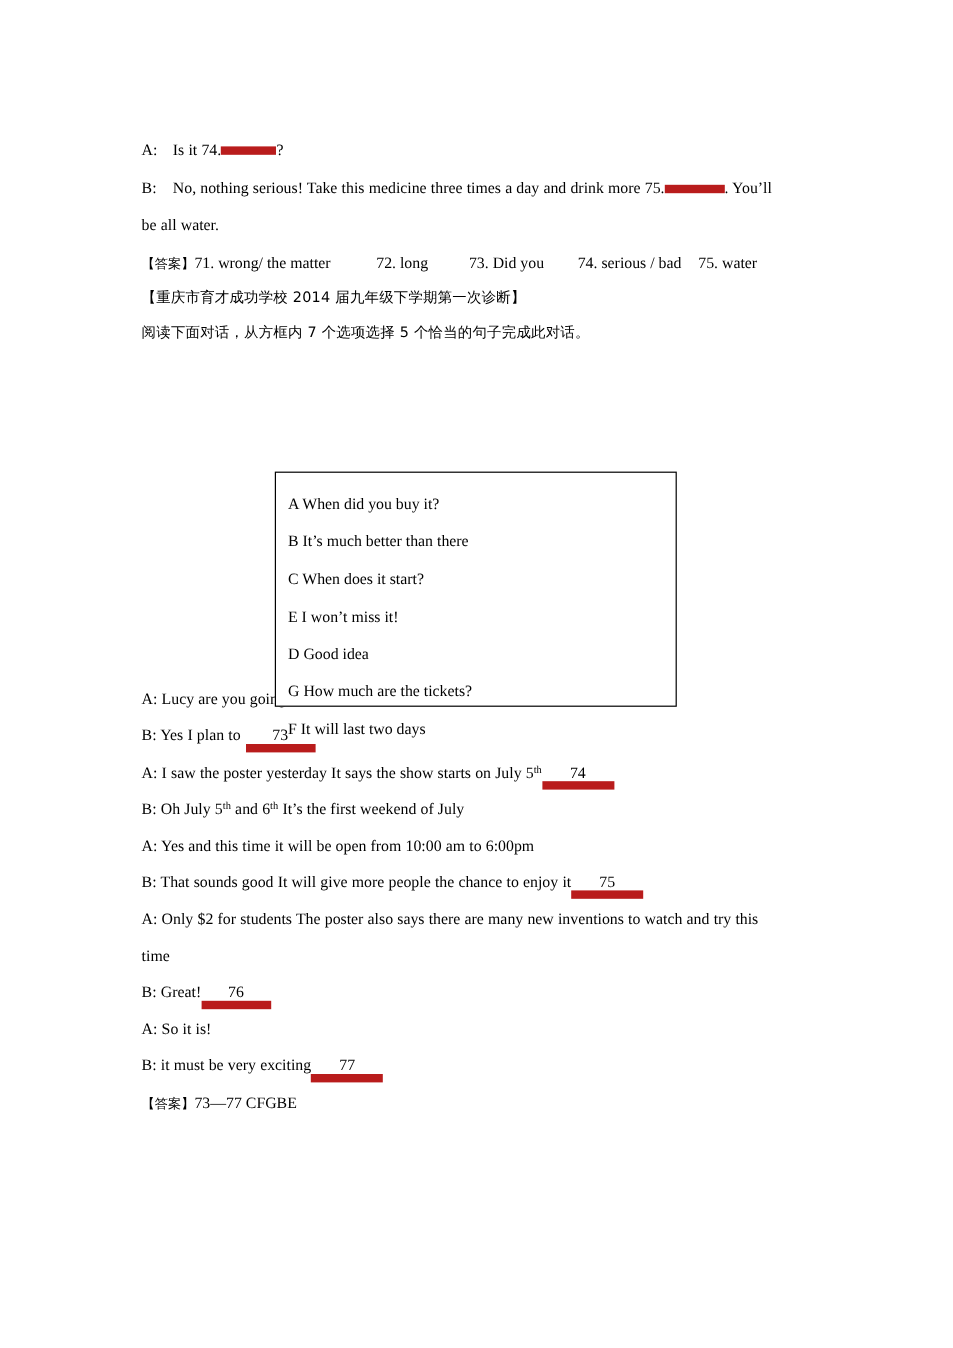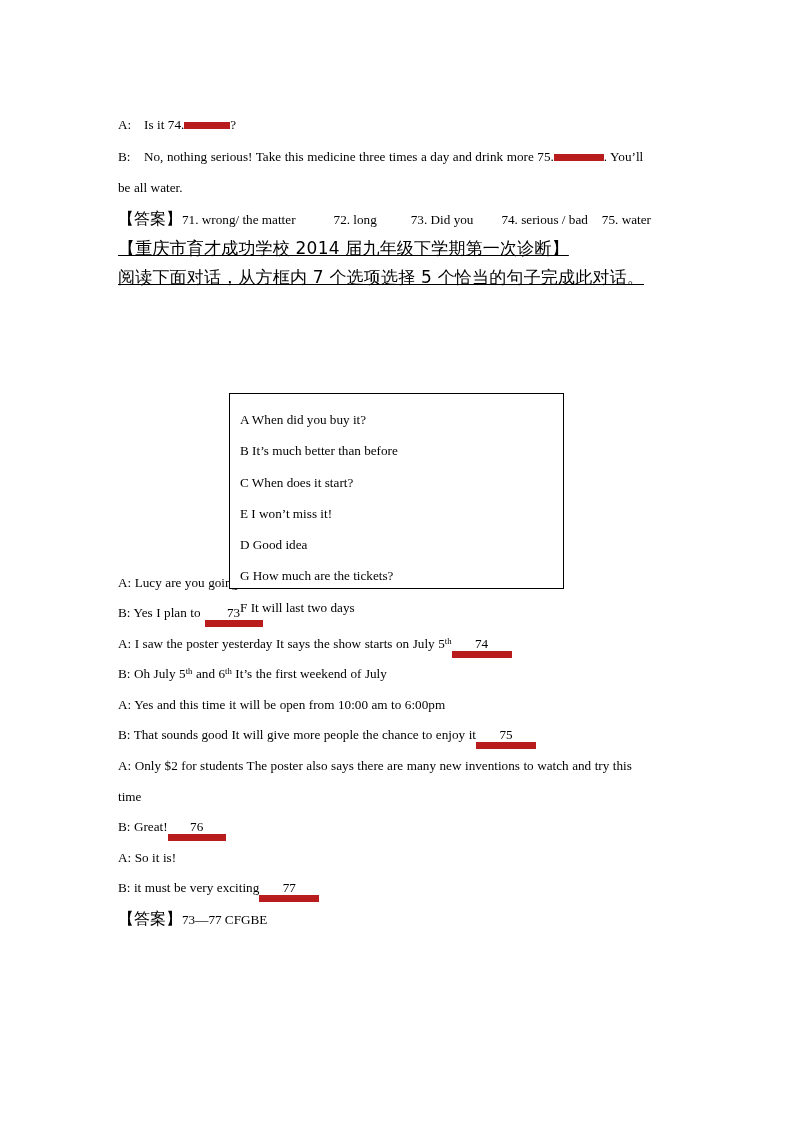--- a/index.html
+++ b/index.html
@@ -69,34 +69,33 @@
   sup {
     font-size: 0.66em;
     vertical-align: 0.42em;
     line-height: 0;
     text-align: right;
   }
 
   
   .zh {
     font-family: "DejaVu Sans", "Liberation Sans", sans-serif;
-    font-size: 17px;
+    font-size: 12px;
     line-height: 29px;
     letter-spacing: 0.2px;
-    text-decoration: underline;
   }
 
   
   .answer {
     font-size: 13.2px;
     line-height: 29px;
   }
   .answer .zh-br {
     font-family: "DejaVu Sans", "Liberation Sans", sans-serif;
-    font-size: 16px;
+    font-size: 11px;
   }
   .ans-gap-1 { display: inline-block; width: 38px; }
   .ans-gap-2 { display: inline-block; width: 34px; }
   .ans-gap-3 { display: inline-block; width: 28px; }
   .ans-gap-4 { display: inline-block; width: 14px; }
 
   
   .options-box {
     position: absolute;
     left: 229px;
@@ -159,21 +158,21 @@
     <div class="line">A: So it is!</div>
 
     <div class="line"><span>B: it must be very exciting</span><span class="blank b-num-77">77</span></div>
 
     <div class="answer"><span class="zh-br">【答案】</span><span>73—77 CFGBE</span></div>
 
   </div>
 
   <div class="options-box">
     <div class="option-line">A When did you buy it?</div>
-    <div class="option-line">B It’s much better than before</div>
+    <div class="option-line">B It’s much better than there</div>
     <div class="option-line">C When does it start?</div>
     <div class="option-line">E I won’t miss it!</div>
     <div class="option-line">D Good idea</div>
     <div class="option-line">G How much are the tickets?</div>
     <div class="option-line">F It will last two days</div>
   </div>
 
 </div>
 
 </body></html>

